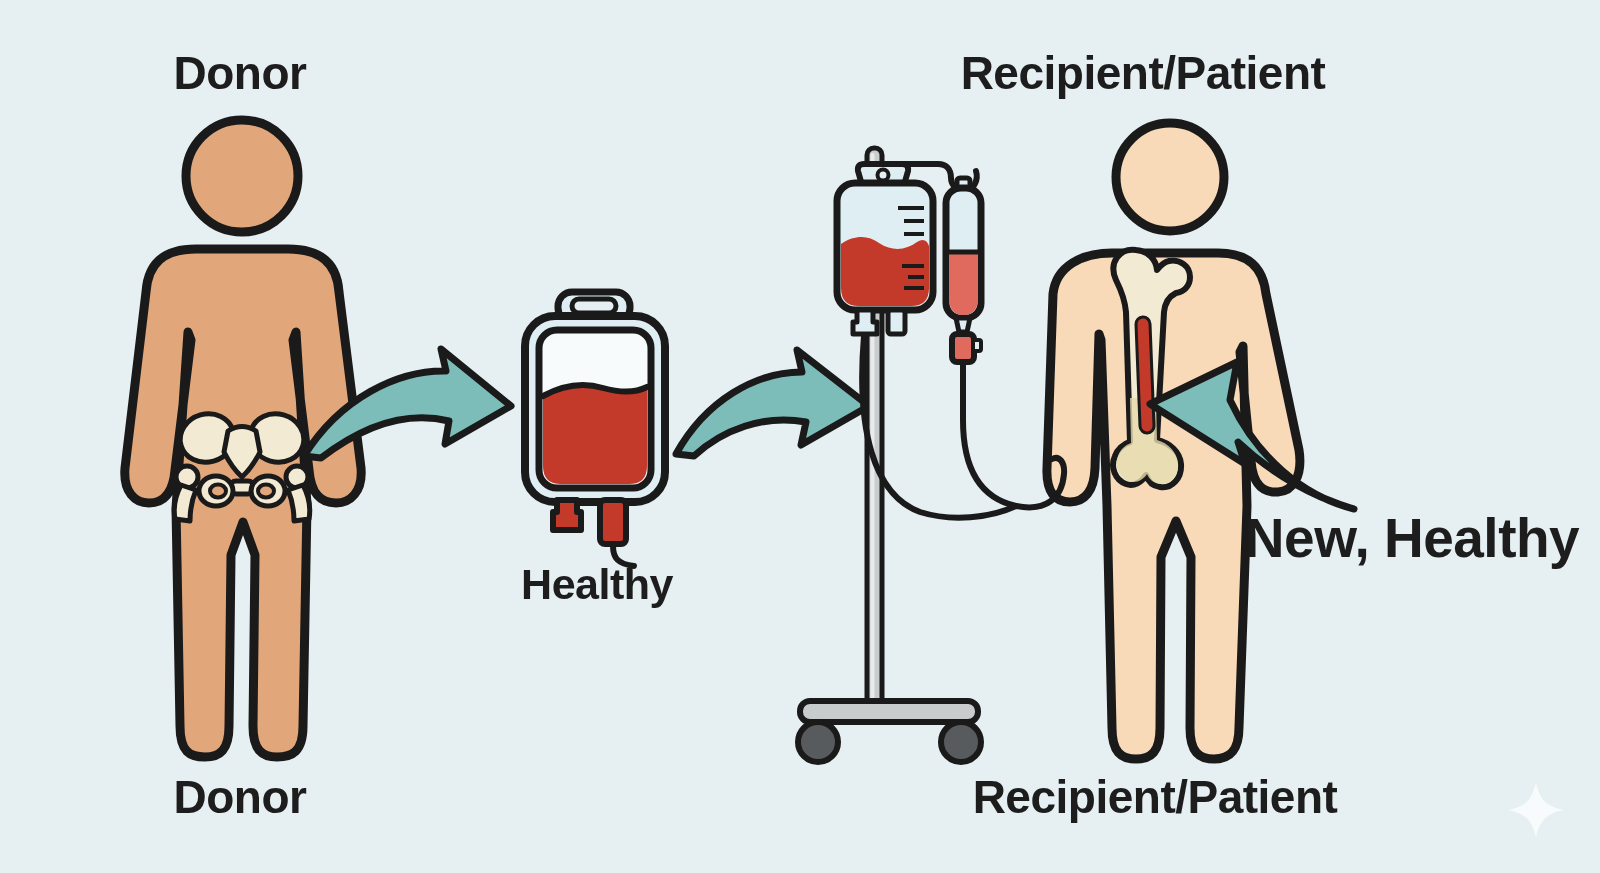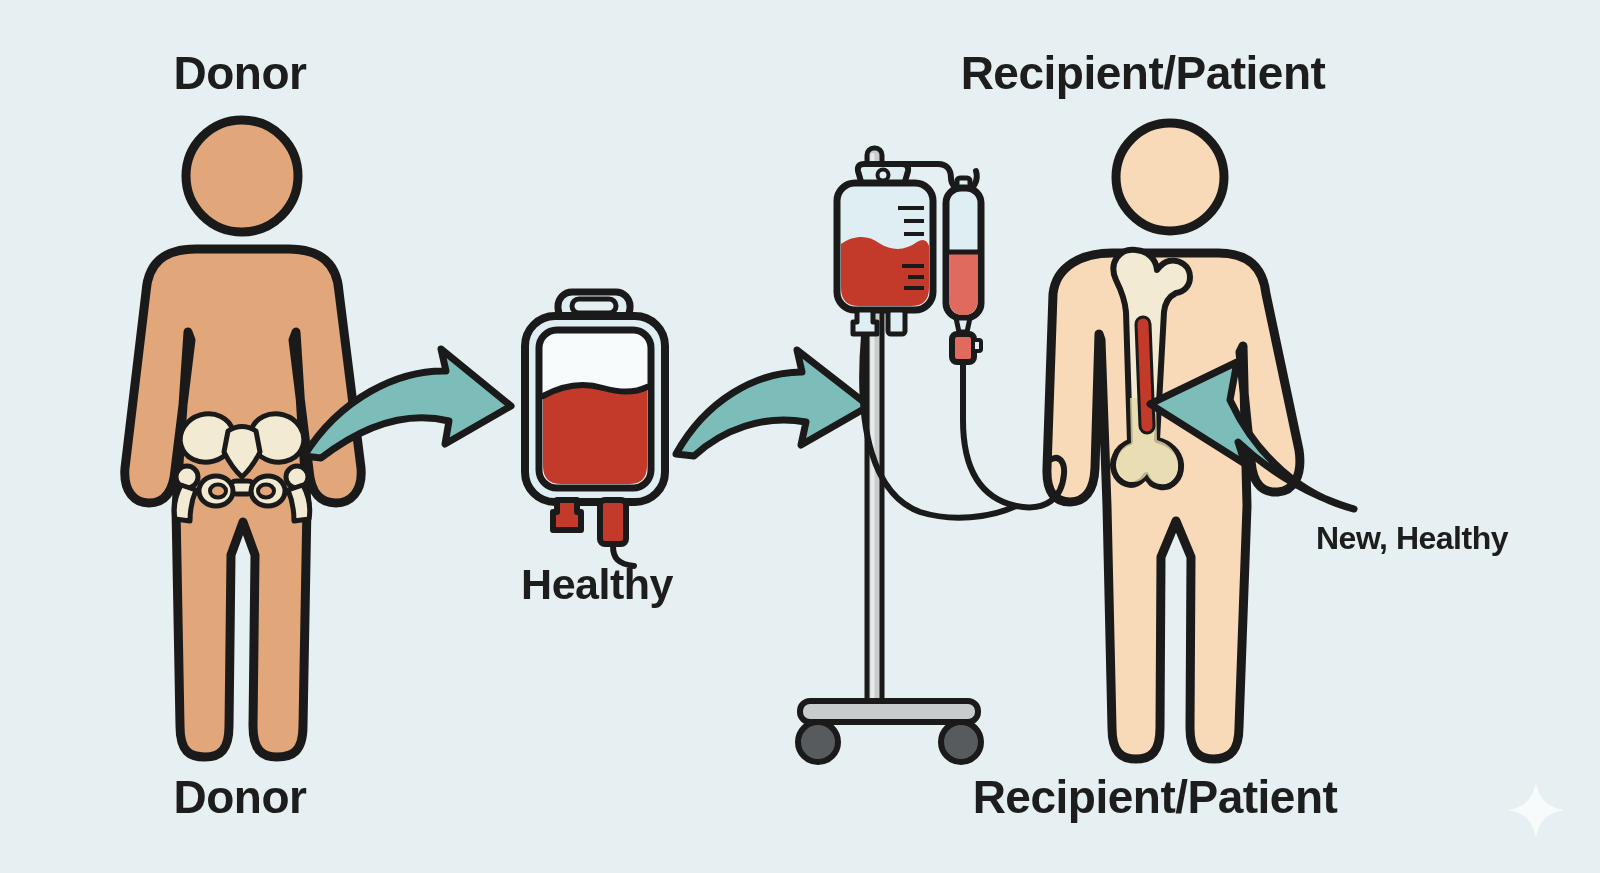--- a/index.html
+++ b/index.html
@@ -9,21 +9,21 @@
     font-family:"Liberation Sans",sans-serif;
   }
   svg{position:absolute;left:0;top:0;}
   .lbl{
     position:absolute;transform:translateX(-50%);
     font-weight:700;color:var(--text,#1d1d1d);
     text-align:center;white-space:nowrap;letter-spacing:-0.5px;
   }
   .lbl-title{font-size:46px;line-height:50px;}
   .lbl-mid{font-size:43px;line-height:49px;}
-  .lbl-note{font-size:32px;line-height:45px;}
+  .lbl-note{font-size:55px;line-height:45px;}
   
   .ol       {stroke:var(--outline);stroke-linejoin:round;stroke-linecap:round;}
   .skin-d   {fill:var(--donor-skin);}
   .skin-r   {fill:var(--recipient-skin);}
   .teal     {fill:var(--arrow-teal);}
   .red      {fill:var(--blood-red);}
   .dripred  {fill:var(--drip-red);}
   .bone     {fill:var(--bone-cream);}
   .boneshade{fill:var(--bone-shade);}
   .bagblue  {fill:var(--bag-blue);}

